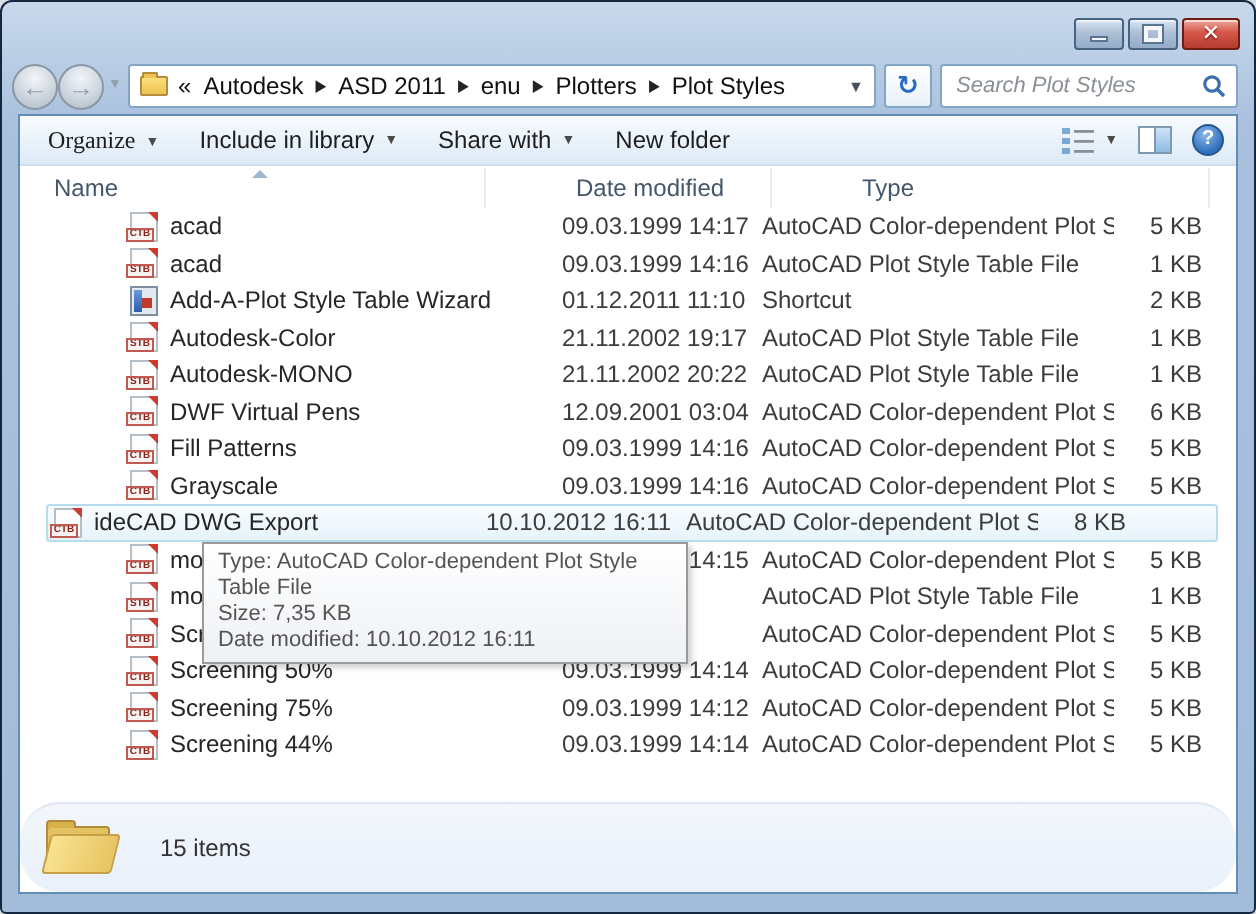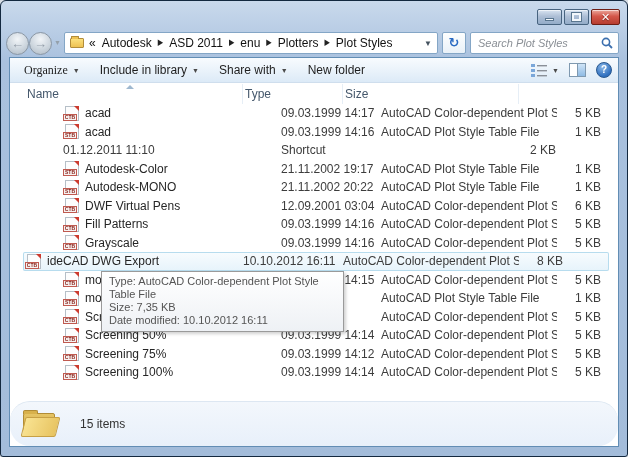--- a/index.html
+++ b/index.html
@@ -82,21 +82,21 @@
     background:radial-gradient(circle at 40% 30%, #8cb9e8, #2f6fbe 70%);
     border:1px solid #27578f; color:#fff; font-size:10px; font-weight:bold;
     text-align:center; line-height:14px; }
   .preview-btn{ width:17px; height:14px; border:1px solid #7f99b0; background:#fff; position:relative; }
   .preview-btn::after{ content:""; position:absolute; right:0; top:0; bottom:0; width:7px;
     background:linear-gradient(#cfe4f7,#8fbbe4); border-left:1px solid #7f99b0; }
   
   .listhead{
     position:absolute; top:26px; left:0; right:0; height:20px; background:#fff;
     display:grid; grid-template-columns:218px 100px 176px 45px auto; padding-left:15px;
-    font-size:12px; color:#44576b; align-items:center;
+    font-size:12px; color:#44576b; align-items:center;gap:43px;
   }
   .hcell{ height:100%; display:flex; align-items:center; padding-left:2px;
     border-right:1px solid #e6eef6; }
   .hcell.last{ border-right:1px solid #e6eef6; }
   .sort-arrow{ position:absolute; left:116px; top:1px; width:0; height:0;
     border-left:4px solid transparent; border-right:4px solid transparent;
     border-bottom:4px solid #9fb8cf; }
   
   .filelist{ position:absolute; top:46px; bottom:46px; left:0; right:0; overflow:hidden; background:#fff; }
   .file-row{
@@ -234,20 +234,23 @@
         <div class="preview-btn"></div>
         <div class="help-btn"><span>?</span></div>
       </div>
     </div>
 
     <div class="listhead">
       <div class="hcell">
           <span>Name</span>
         </div>
       <div class="hcell">
+          <span>Date modified</span>
+        </div>
+      <div class="hcell">
           <span>Type</span>
         </div>
       <div class="hcell last">
           <span>Size</span>
         </div>
       <div></div>
       <div class="sort-arrow"></div>
     </div>
 
     <div class="filelist">
@@ -269,20 +272,24 @@
               <span class="tbl-label">STB</span>
             </span>
       <span>acad</span>
     </div>
     <div class="c-date">09.03.1999 14:16</div>
     <div class="c-type">AutoCAD Plot Style Table File</div>
     <div class="c-size">1 KB</div>
     <div></div>
   </div>
         <div class="file-row">
+    <div class="c-name">
+      <span class="file-icon wizard"></span>
+      <span>Add-A-Plot Style Table Wizard</span>
+    </div>
     <div class="c-date">01.12.2011 11:10</div>
     <div class="c-type">Shortcut</div>
     <div class="c-size">2 KB</div>
     <div></div>
   </div>
         <div class="file-row">
     <div class="c-name">
       <span class="file-icon stb">
               <span class="tbl-label">STB</span>
             </span>
@@ -411,21 +418,21 @@
     <div class="c-date">09.03.1999 14:12</div>
     <div class="c-type">AutoCAD Color-dependent Plot Styl...</div>
     <div class="c-size">5 KB</div>
     <div></div>
   </div>
         <div class="file-row">
     <div class="c-name">
       <span class="file-icon ctb">
               <span class="tbl-label">CTB</span>
             </span>
-      <span>Screening 100%</span>
+      <span>Screening 44%</span>
     </div>
     <div class="c-date">09.03.1999 14:14</div>
     <div class="c-type">AutoCAD Color-dependent Plot Styl...</div>
     <div class="c-size">5 KB</div>
     <div></div>
   </div>
       </div>
 
     <div class="details">
       <div class="big-folder">

